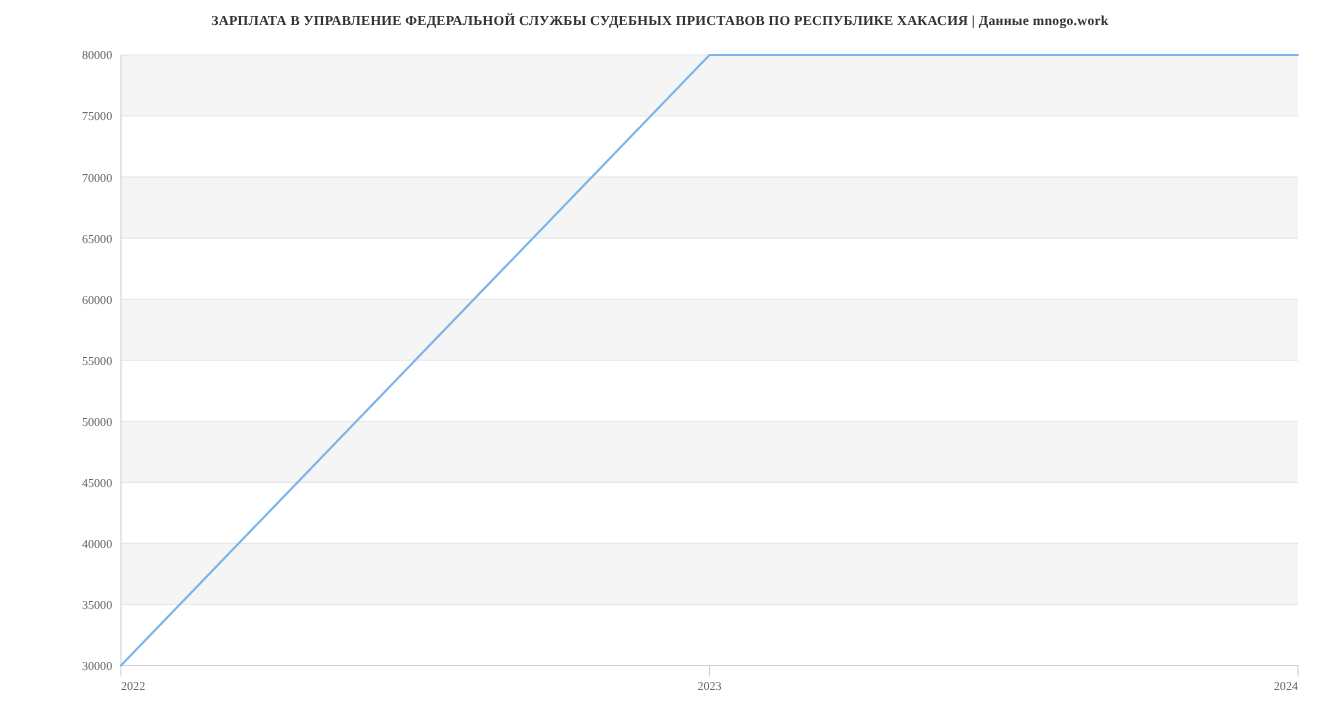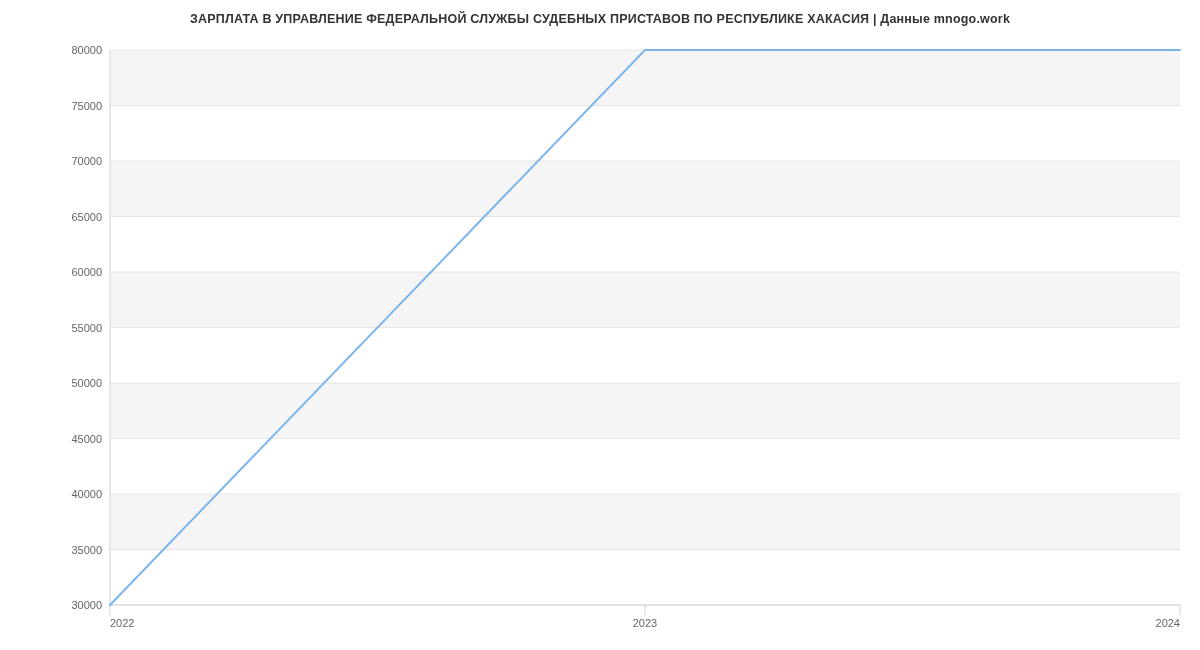--- a/index.html
+++ b/index.html
@@ -8,20 +8,21 @@
     background: #ffffff;
     font-family: "Lucida Grande", "Lucida Sans Unicode", Verdana, Arial, Helvetica, sans-serif;
     width: 1200px;
     height: 650px;
     overflow: hidden;
   }
   .chart-wrap {
     position: relative;
     width: 1200px;
     height: 650px;
+    font-family: Liberation Serif, serif;
   }
   .title {
     position: absolute;
     top: 12px;
     left: 0;
     width: 100%;
     text-align: center;
     font-size: 12.5px;
     font-weight: 600;
     color: #333333;

